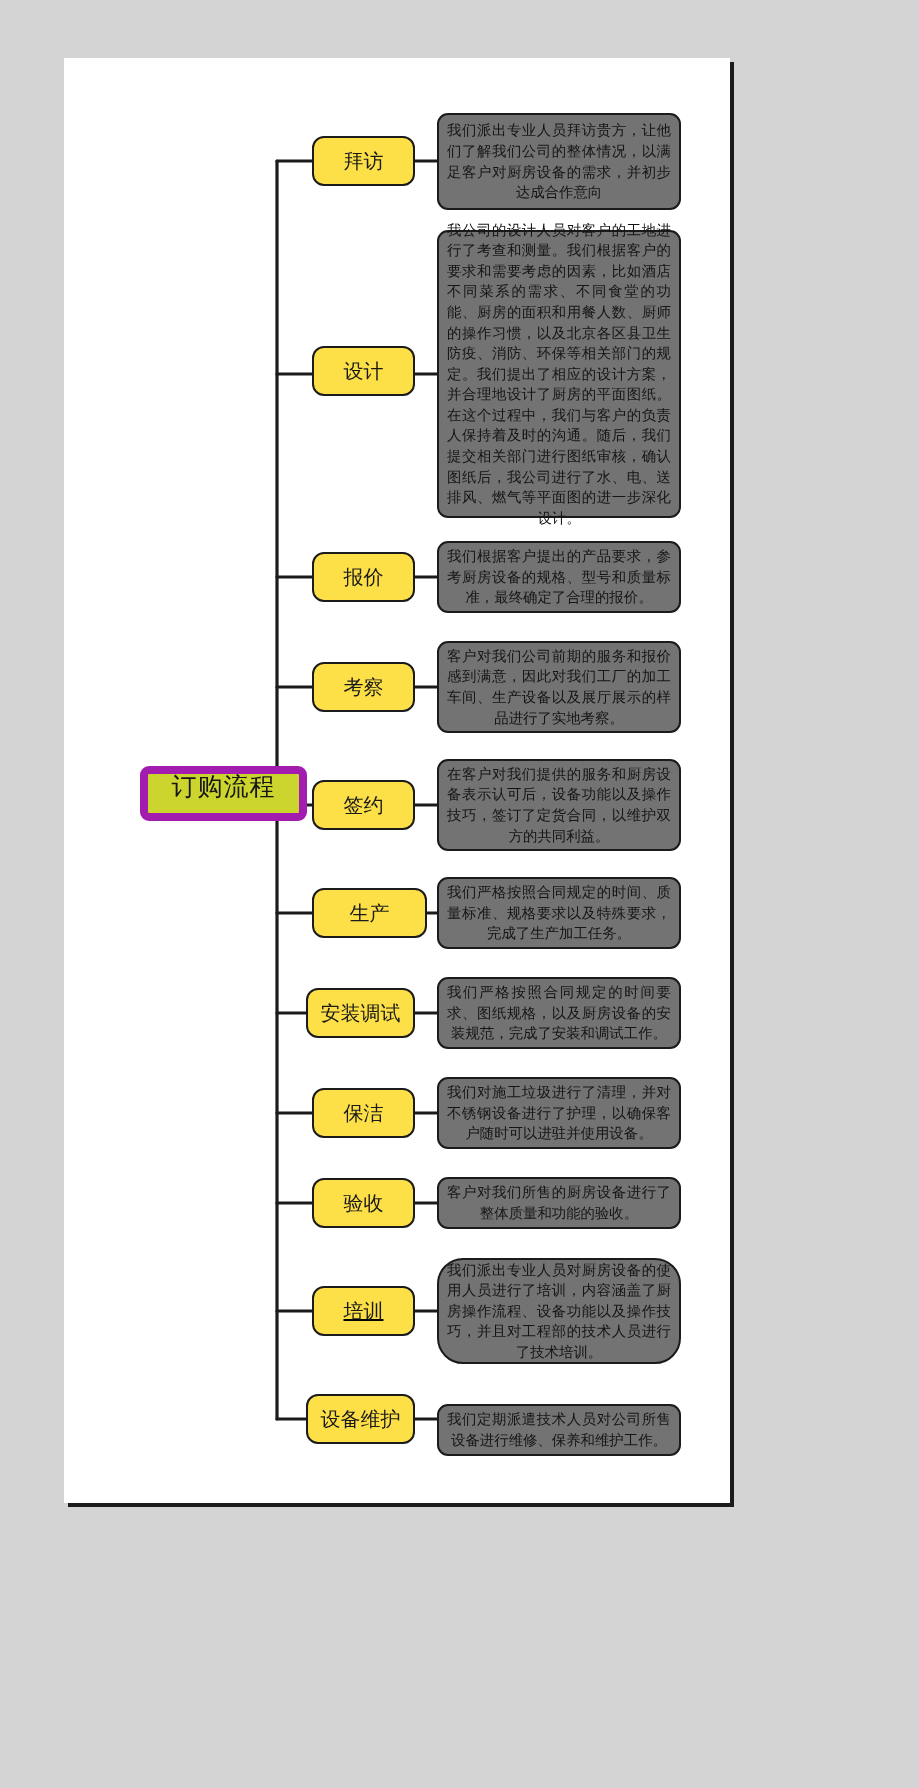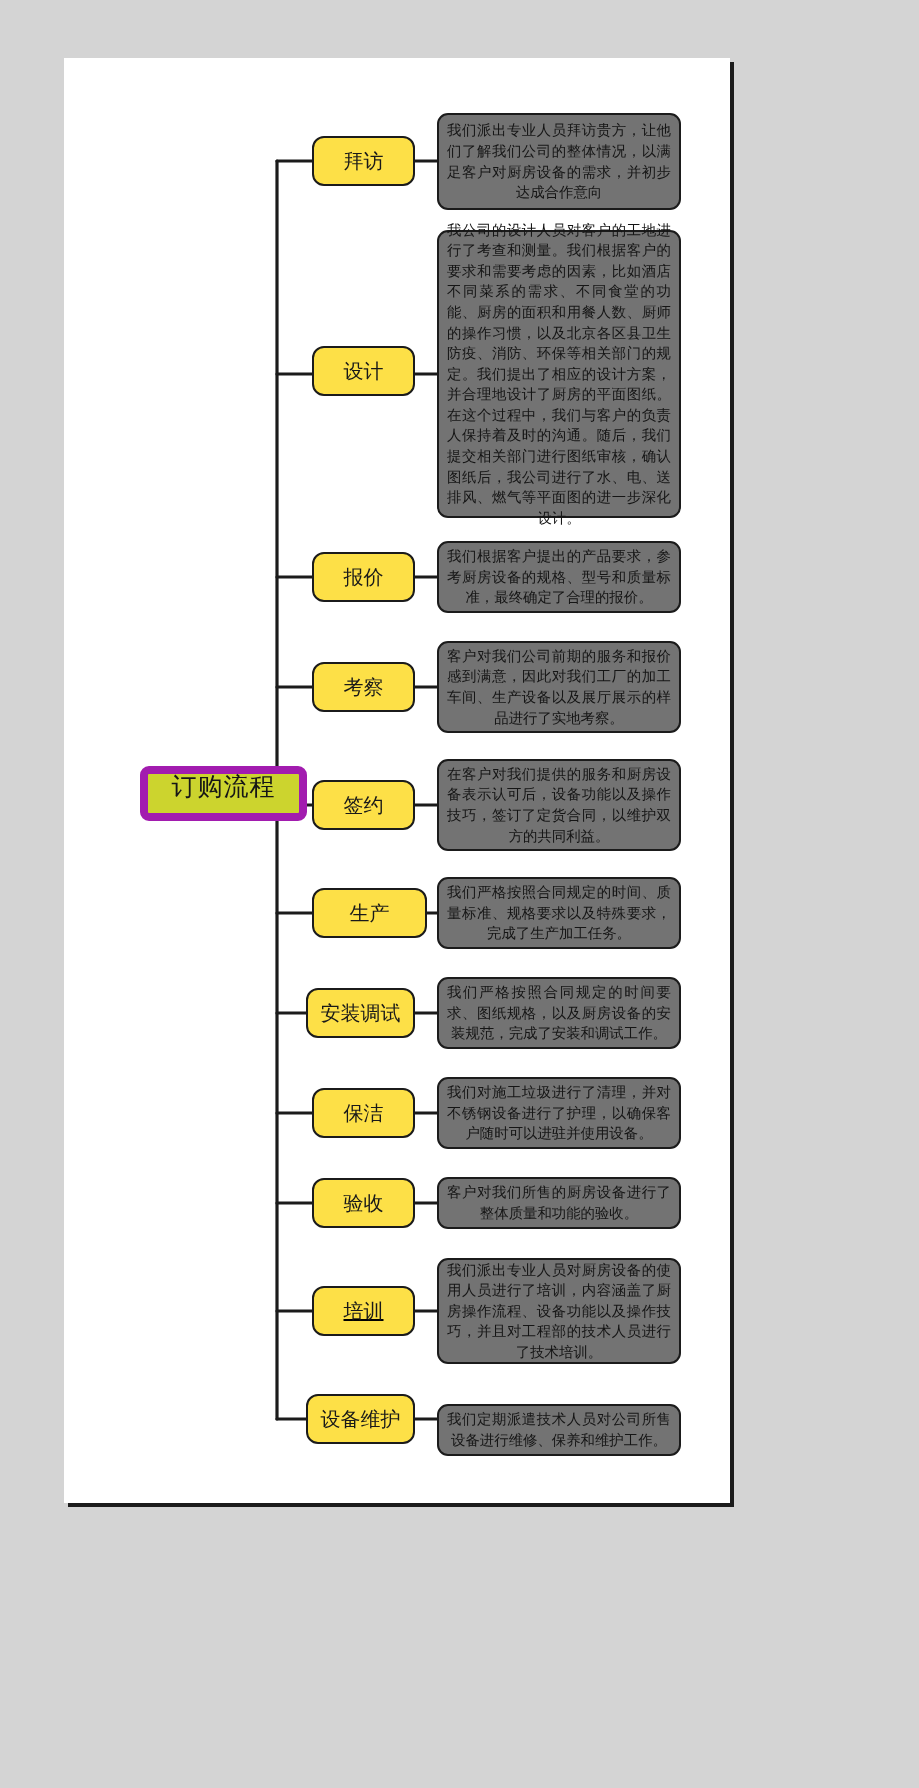--- a/index.html
+++ b/index.html
@@ -204,18 +204,18 @@
 </div>
 <div class="detail" style="left:437px; top:977px;  width:244px; height:72px;">
   <span class="detail-text">我们严格按照合同规定的时间要求、图纸规格，以及厨房设备的安装规范，完成了安装和调试工作。</span>
 </div>
 <div class="detail" style="left:437px; top:1077px; width:244px; height:72px;">
   <span class="detail-text">我们对施工垃圾进行了清理，并对不锈钢设备进行了护理，以确保客户随时可以进驻并使用设备。</span>
 </div>
 <div class="detail" style="left:437px; top:1177px; width:244px; height:52px;">
   <span class="detail-text">客户对我们所售的厨房设备进行了整体质量和功能的验收。</span>
 </div>
-<div class="detail" style="left:437px; top:1258px; width:244px; height:106px;">
+<div class="detail" style="left:437px; top:1258px; width:244px; height:106px;border-radius:26px;">
   <span class="detail-text">我们派出专业人员对厨房设备的使用人员进行了培训，内容涵盖了厨房操作流程、设备功能以及操作技巧，并且对工程部的技术人员进行了技术培训。</span>
 </div>
 <div class="detail" style="left:437px; top:1404px; width:244px; height:52px;">
   <span class="detail-text">我们定期派遣技术人员对公司所售设备进行维修、保养和维护工作。</span>
 </div>
 
 </body></html>

